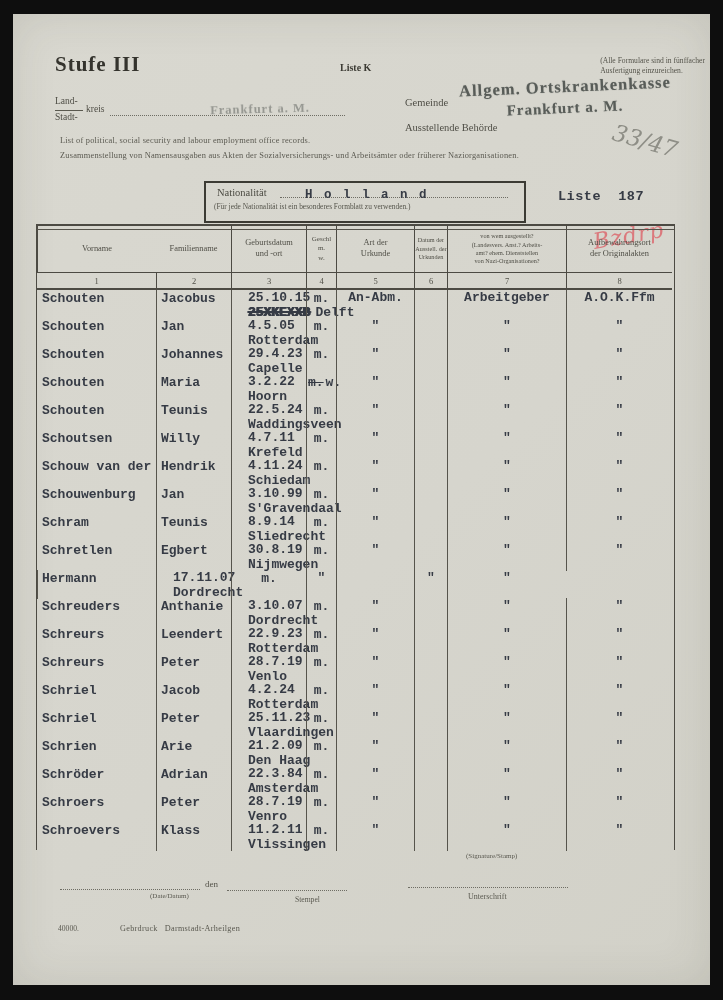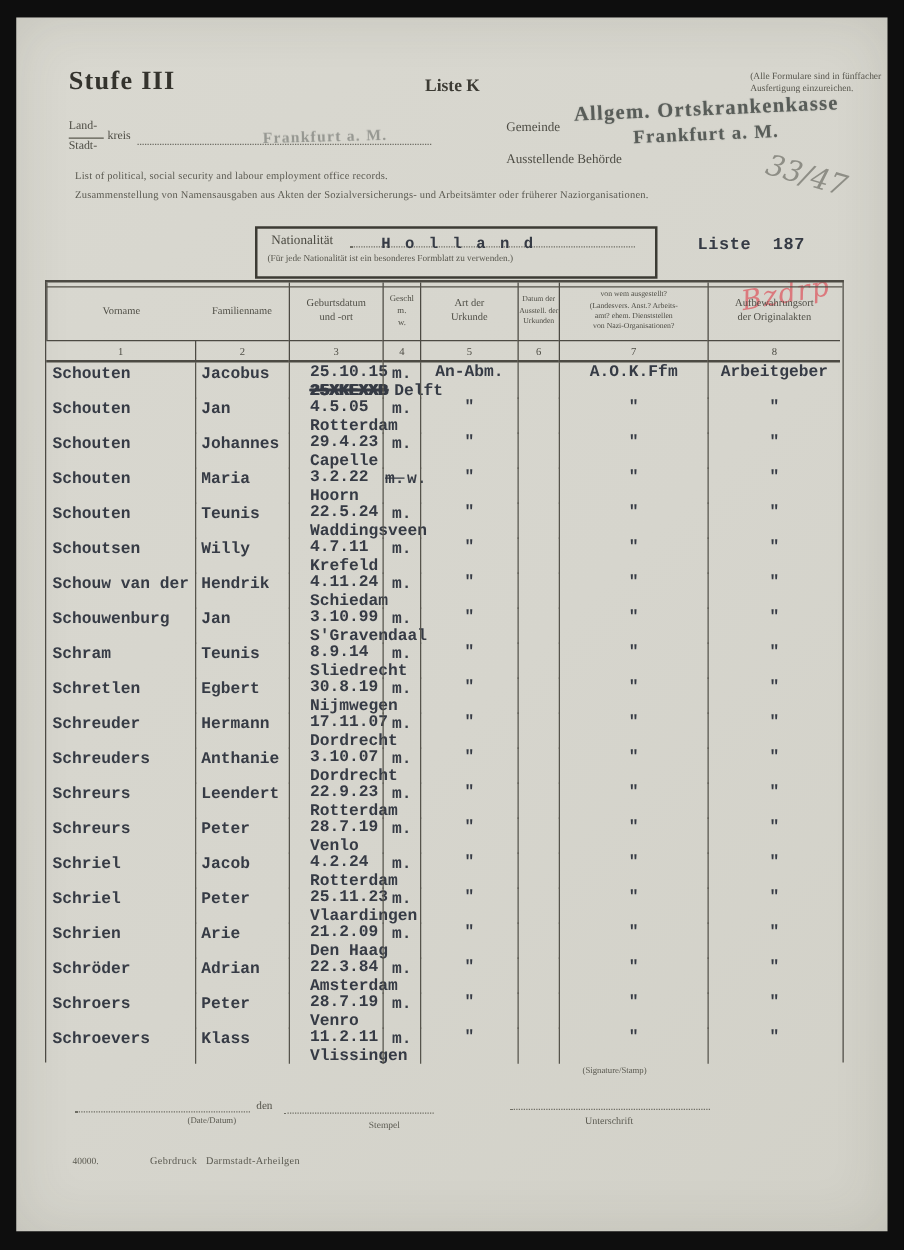--- a/index.html
+++ b/index.html
@@ -7,21 +7,21 @@
         font-family:"Liberation Serif",serif;}
   #paper{position:absolute;left:13px;top:14px;width:697px;height:971px;
          background:linear-gradient(135deg,#d9d8d0 0%,#d6d5cd 55%,#d2d1c8 100%);
          box-shadow:inset 0 0 45px rgba(60,55,40,.12);}
   .abs{position:absolute;}
   .print{color:#4f4e46;}
   .typed{font-family:"Liberation Mono","DejaVu Sans Mono",monospace;font-weight:700;color:#363b45;}
   .leader{border-bottom:1.5px dotted #6e6d64;}
   
   .stufe{left:55px;top:52px;font-size:21px;font-weight:700;color:#34332d;letter-spacing:1px;}
-  .listek{left:340px;top:62px;font-size:14px;font-weight:700;color:#3c3b34;}
+  .listek{left:340px;top:62px;font-size:10px;font-weight:700;color:#3c3b34;}
   .note{right:18px;top:56px;font-size:7.6px;color:#55544b;text-align:left;line-height:1.35;white-space:pre-line;}
   .stamp{font-weight:700;color:rgba(73,78,75,.82);text-shadow:0 0 1px rgba(73,78,75,.45);
          letter-spacing:1px;white-space:nowrap;}
   .stamp1{left:420px;top:77px;width:290px;text-align:center;font-size:16.5px;transform:rotate(-2.5deg);}
   .stamp2{left:420px;top:100px;width:290px;text-align:center;font-size:15px;transform:rotate(-2.5deg);}
   .landstadt{left:55px;top:96px;font-size:9.5px;line-height:1.1;}
   .fracline{left:55px;top:110px;width:28px;border-top:1px solid #5a594f;}
   .stadt{left:55px;top:112px;font-size:9.5px;}
   .kreis{left:86px;top:104px;font-size:9.5px;}
   .kreisleader{left:110px;top:101px;width:235px;height:14px;}
@@ -163,22 +163,22 @@
       <div class="l1 typed">25.10.15</div>
       <div class="l2">
         <span class="typed overtyped">25XKEXXB</span><span class="typed">Delft</span>
       </div>
     </div>
     <div class="bc c4">
       <span class="typed">m.</span>
     </div>
     <div class="bc c5 typed">An-Abm.</div>
     <div class="bc c6 typed"></div>
+    <div class="bc c7 typed">Arbeitgeber</div>
     <div class="bc c8 typed">A.O.K.Ffm</div>
-    <div class="bc c7 typed">Arbeitgeber</div>
   </div>
 
   <div class="grid trow">
     <div class="bc c1 first"><span class="typed">Schouten</span></div>
     <div class="bc c2"><span class="typed">Jan</span></div>
     <div class="bc c3">
       <div class="l1 typed">4.5.05</div>
       <div class="l2">
         <span class="typed">Rotterdam</span>
       </div>
@@ -330,21 +330,20 @@
     <div class="bc c4">
       <span class="typed">m.</span>
     </div>
     <div class="bc c5 typed">"</div>
     <div class="bc c6 typed"></div>
     <div class="bc c7 typed">"</div>
     <div class="bc c8 typed">"</div>
   </div>
 
   <div class="grid trow">
-    <div class="bc c1 first"><span class="typed">Schreuder</span></div>
     <div class="bc c2"><span class="typed">Hermann</span></div>
     <div class="bc c3">
       <div class="l1 typed">17.11.07</div>
       <div class="l2">
         <span class="typed">Dordrecht</span>
       </div>
     </div>
     <div class="bc c4">
       <span class="typed">m.</span>
     </div>

